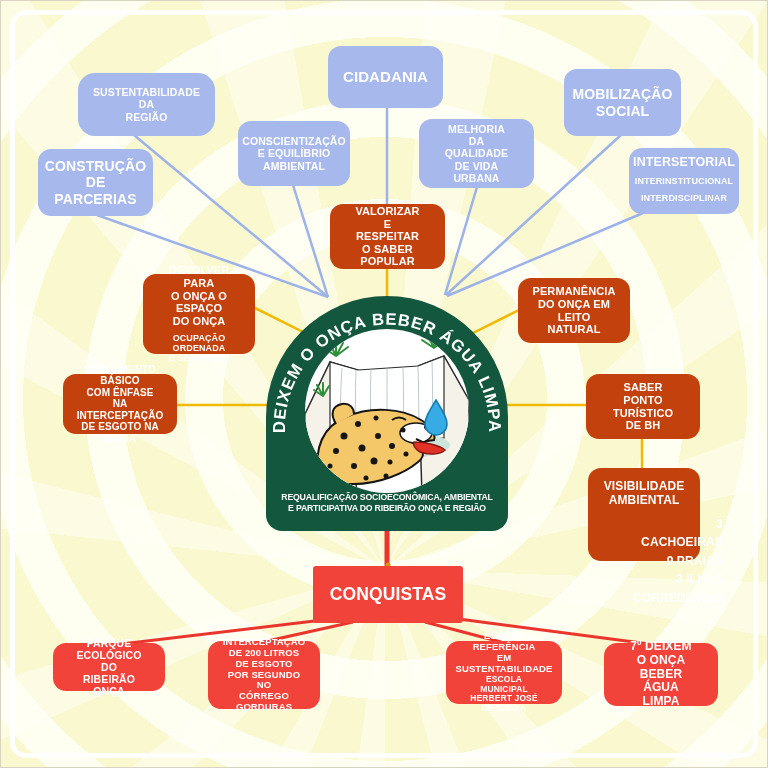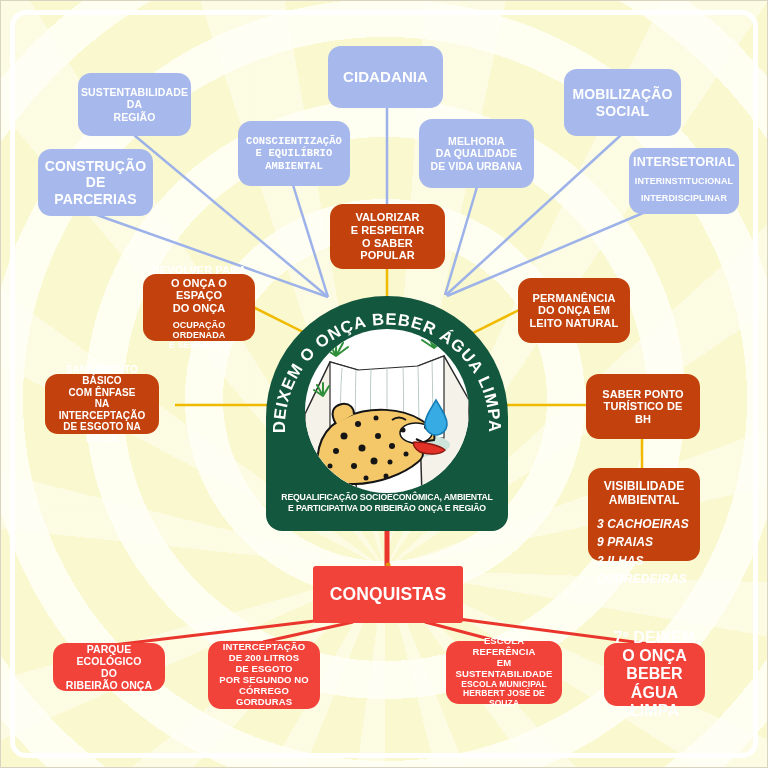--- a/index.html
+++ b/index.html
@@ -12,50 +12,50 @@
     background:repeating-conic-gradient(from -98deg at 384px 568px,
       rgba(255,255,250,0) 0deg 14deg, rgba(255,255,247,0.5) 14deg 22deg);}
   .bg-rings{position:absolute;inset:0;z-index:0;
     background:repeating-radial-gradient(circle at 384px 398px,
       rgba(255,255,246,0) 0px 62px, rgba(255,255,247,0.85) 62px 100px);}
   .frame{position:absolute;inset:9px;border:5px solid #ffffff;border-radius:16px;z-index:0;pointer-events:none;}
   .edges{position:absolute;left:0;top:0;z-index:1;}
   .box{
     position:absolute;z-index:2;border-radius:13px;color:#fff;font-weight:bold;
     display:flex;flex-direction:column;align-items:center;justify-content:center;
-    text-align:center;white-space:pre-line;box-sizing:border-box;padding:3px 8px;
+    text-align:center;white-space:pre-line;box-sizing:border-box;padding:3px 21px;
     line-height:1.15;letter-spacing:0.1px;
   }
   .blue{background:#a6b8ec;}
   .yellow{background:#c2410c;}
   .red{background:#f2433b;}
   .sub{display:block;margin-top:6px;}
-  .list{display:block;text-align:left;align-self:flex-start;margin-left:1px;margin-top:7px;line-height:1.55;font-style:italic;}
+  .list{display:block;text-align:right;align-self:flex-start;margin-left:24px;margin-top:7px;line-height:1.55;}
   
   #n-cidadania{left:327px;top:45px;width:115px;height:62px;font-size:15px;}
-  #n-sustentabilidade{left:77px;top:72px;width:113px;height:63px;font-size:10.5px;}
+  #n-sustentabilidade{left:77px;top:72px;width:137px;height:63px;font-size:10.5px;border-radius:17px;}
   #n-construcao{left:37px;top:148px;width:115px;height:67px;font-size:14px;}
-  #n-conscientizacao{left:237px;top:120px;width:112px;height:65px;font-size:10.5px;font-family:Liberation Mono, monospace;}
+  #n-conscientizacao{left:237px;top:120px;width:112px;height:65px;font-size:10.5px;}
   #n-melhoria{left:418px;top:118px;width:115px;height:69px;font-size:10.5px;}
   #n-mobilizacao{left:563px;top:68px;width:117px;height:67px;font-size:14px;}
   #n-intersetorial{left:628px;top:147px;width:110px;height:66px;font-size:12.5px;}
   #n-intersetorial .sub{font-size:9px;line-height:1.9;margin-top:3px;}
   #n-valorizar{left:329px;top:203px;width:115px;height:65px;font-size:11px;}
-  #n-devolver{left:142px;top:273px;width:112px;height:67px;font-size:11px;}
+  #n-devolver{left:142px;top:273px;width:112px;height:80px;font-size:11px;}
   #n-devolver .sub{font-size:9px;margin-top:5px;}
   #n-permanencia{left:517px;top:277px;width:112px;height:65px;font-size:11px;}
-  #n-saneamento{left:44px;top:373px;width:114px;height:60px;font-size:10px;}
+  #n-saneamento{left:62px;top:373px;width:114px;height:60px;font-size:10px;}
   #n-novoponto{left:585px;top:373px;width:114px;height:65px;font-size:11px;}
   #n-visibilidade{left:587px;top:467px;width:112px;height:93px;font-size:12px;justify-content:flex-start;padding-top:12px;}
   #n-conquistas{left:312px;top:565px;width:150px;height:57px;font-size:17.5px;border-radius:3px;}
   #n-parque{left:52px;top:642px;width:112px;height:48px;font-size:10.5px;}
   #n-interceptacao{left:207px;top:640px;width:112px;height:68px;font-size:9.5px;}
   #n-escola{left:445px;top:640px;width:116px;height:63px;font-size:9.5px;}
   #n-escola .sub{font-size:8.5px;margin-top:0;}
-  #n-setimo{left:603px;top:642px;width:101px;height:63px;font-size:16px;align-items:center;}
+  #n-setimo{left:603px;top:642px;width:114px;height:63px;font-size:12px;align-items:center;}
   
   .arch{
     position:absolute;left:265px;top:295px;width:242px;height:235px;z-index:2;
     background:#14573f;border-radius:121px 121px 16px 16px;
   }
   .arch-svg{position:absolute;left:0;top:0;width:242px;height:235px;}
   .arc-text{fill:#ffffff;font-family:"Liberation Sans",sans-serif;font-weight:bold;font-size:16.5px;letter-spacing:1px;}
   .arch-subtitle{
     position:absolute;left:0;right:0;bottom:16px;color:#fff;font-weight:bold;
     font-size:9px;line-height:1.3;text-align:center;white-space:pre-line;

